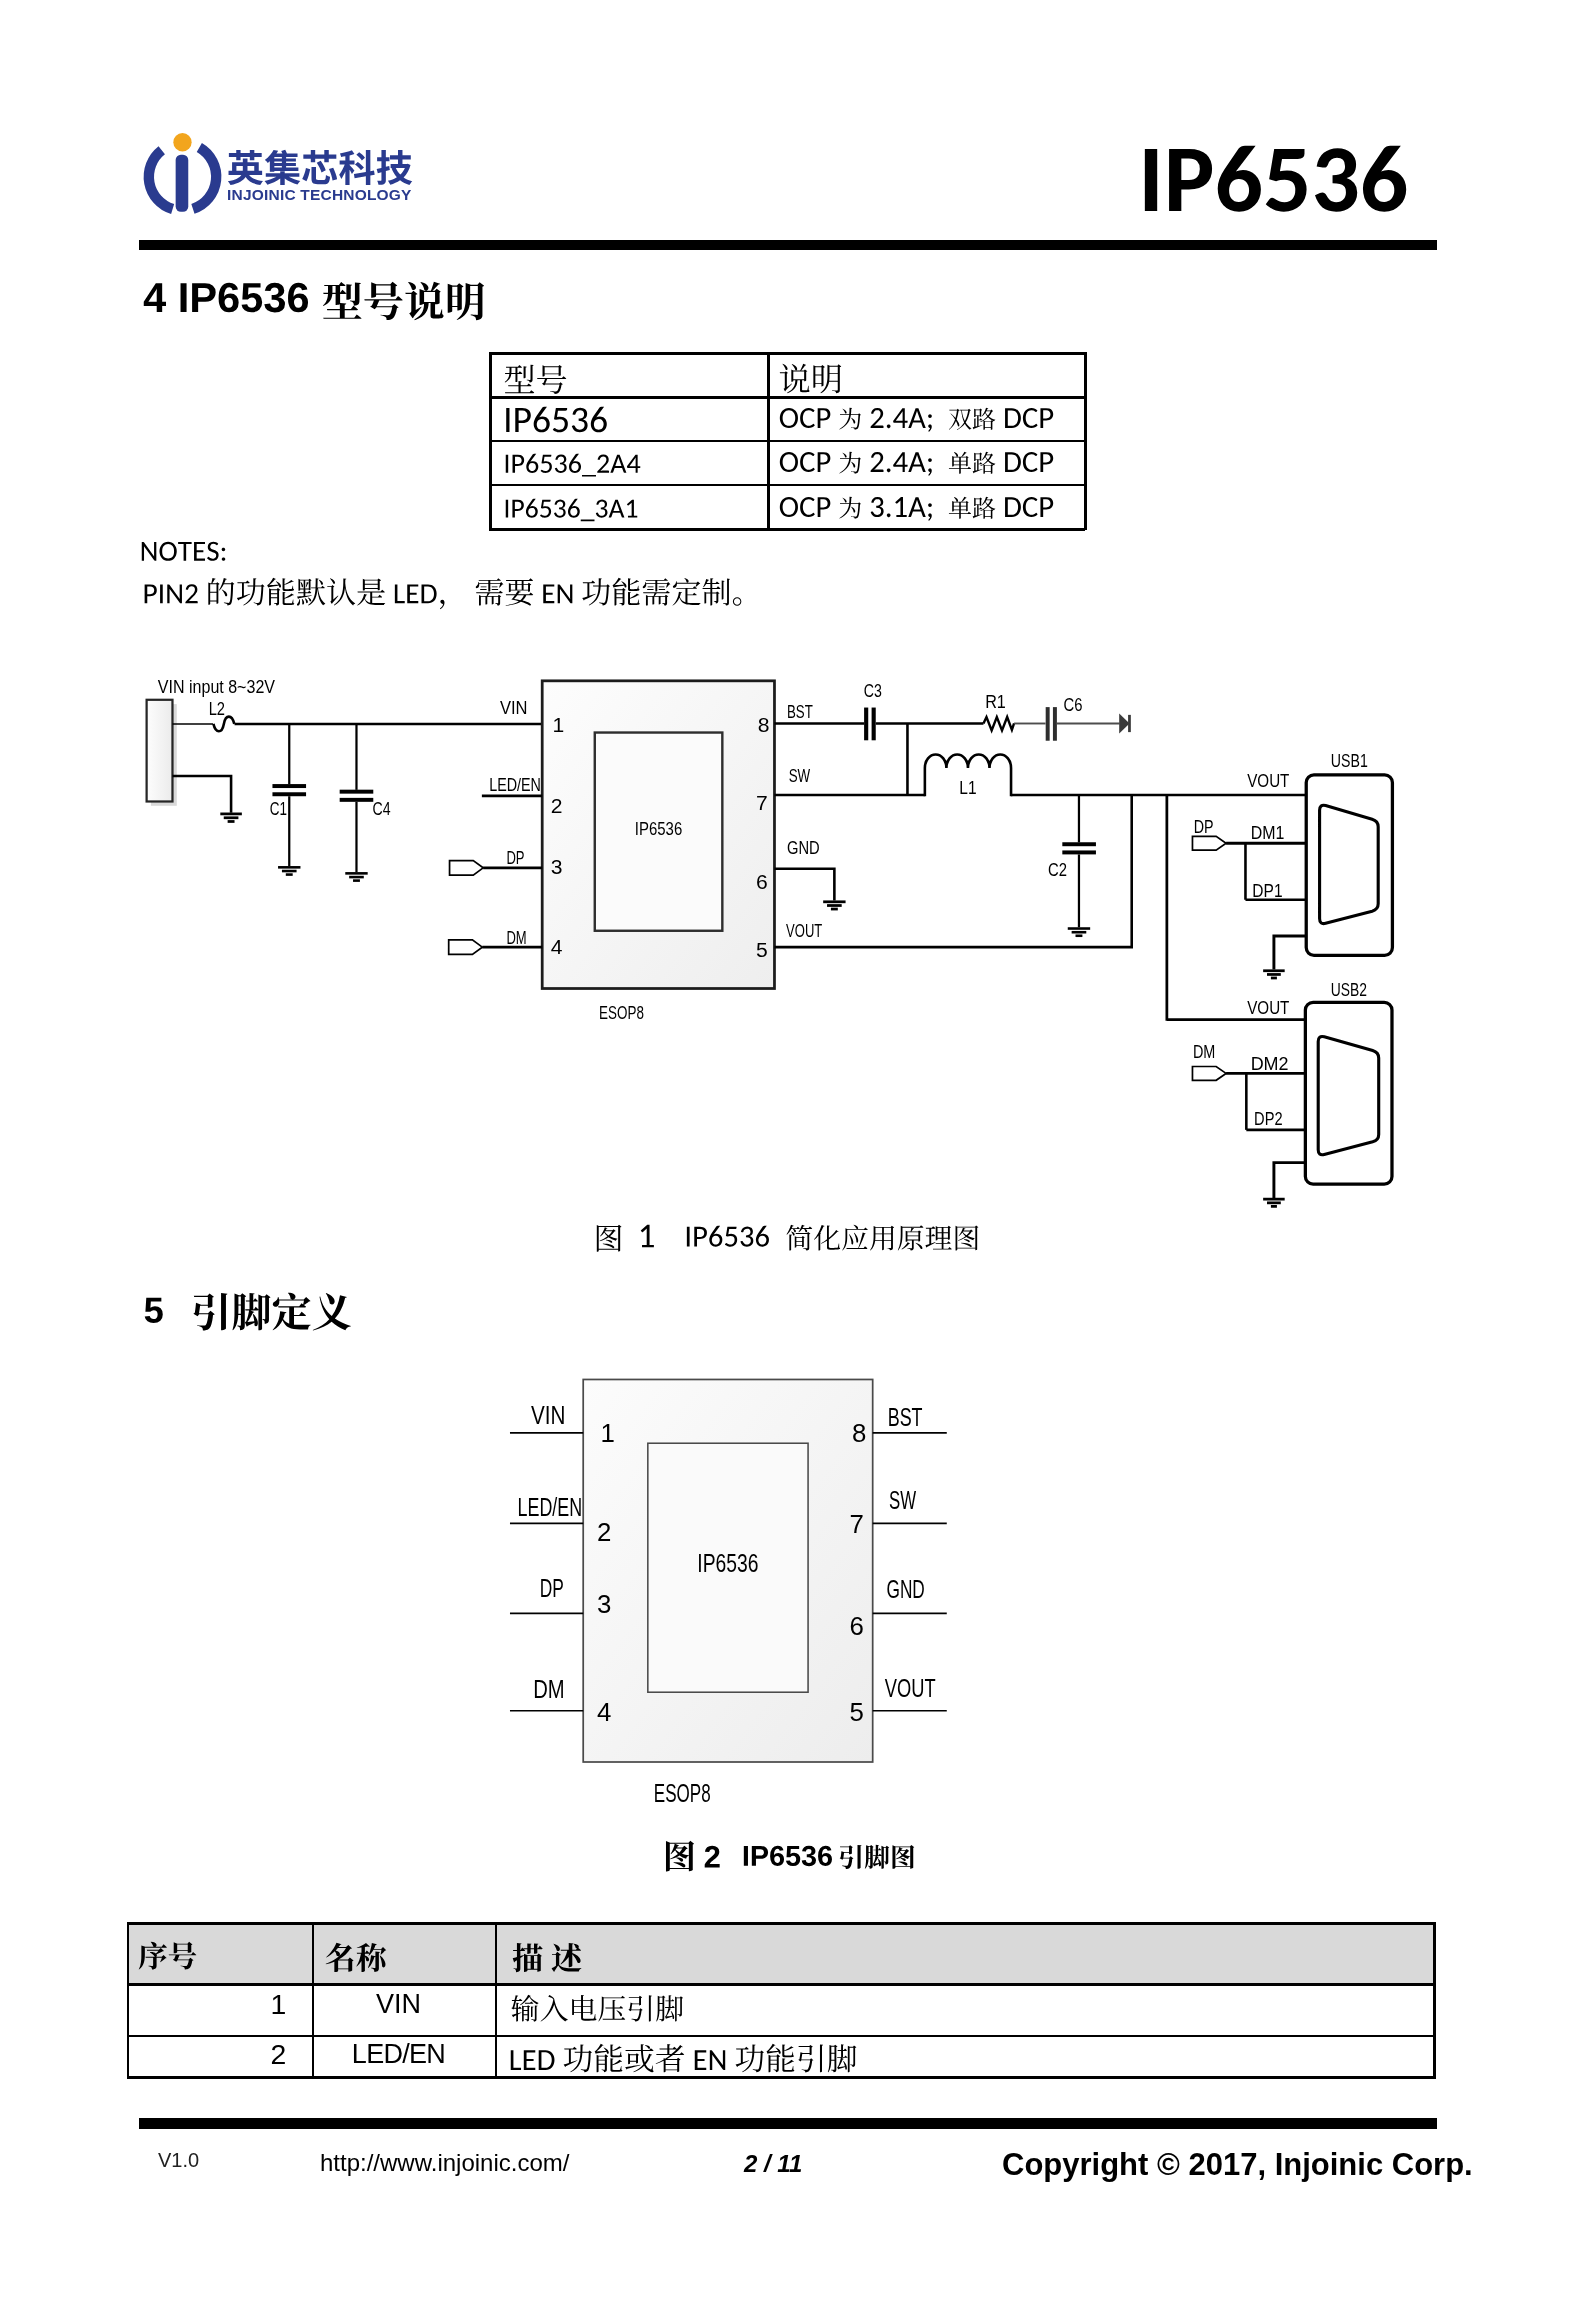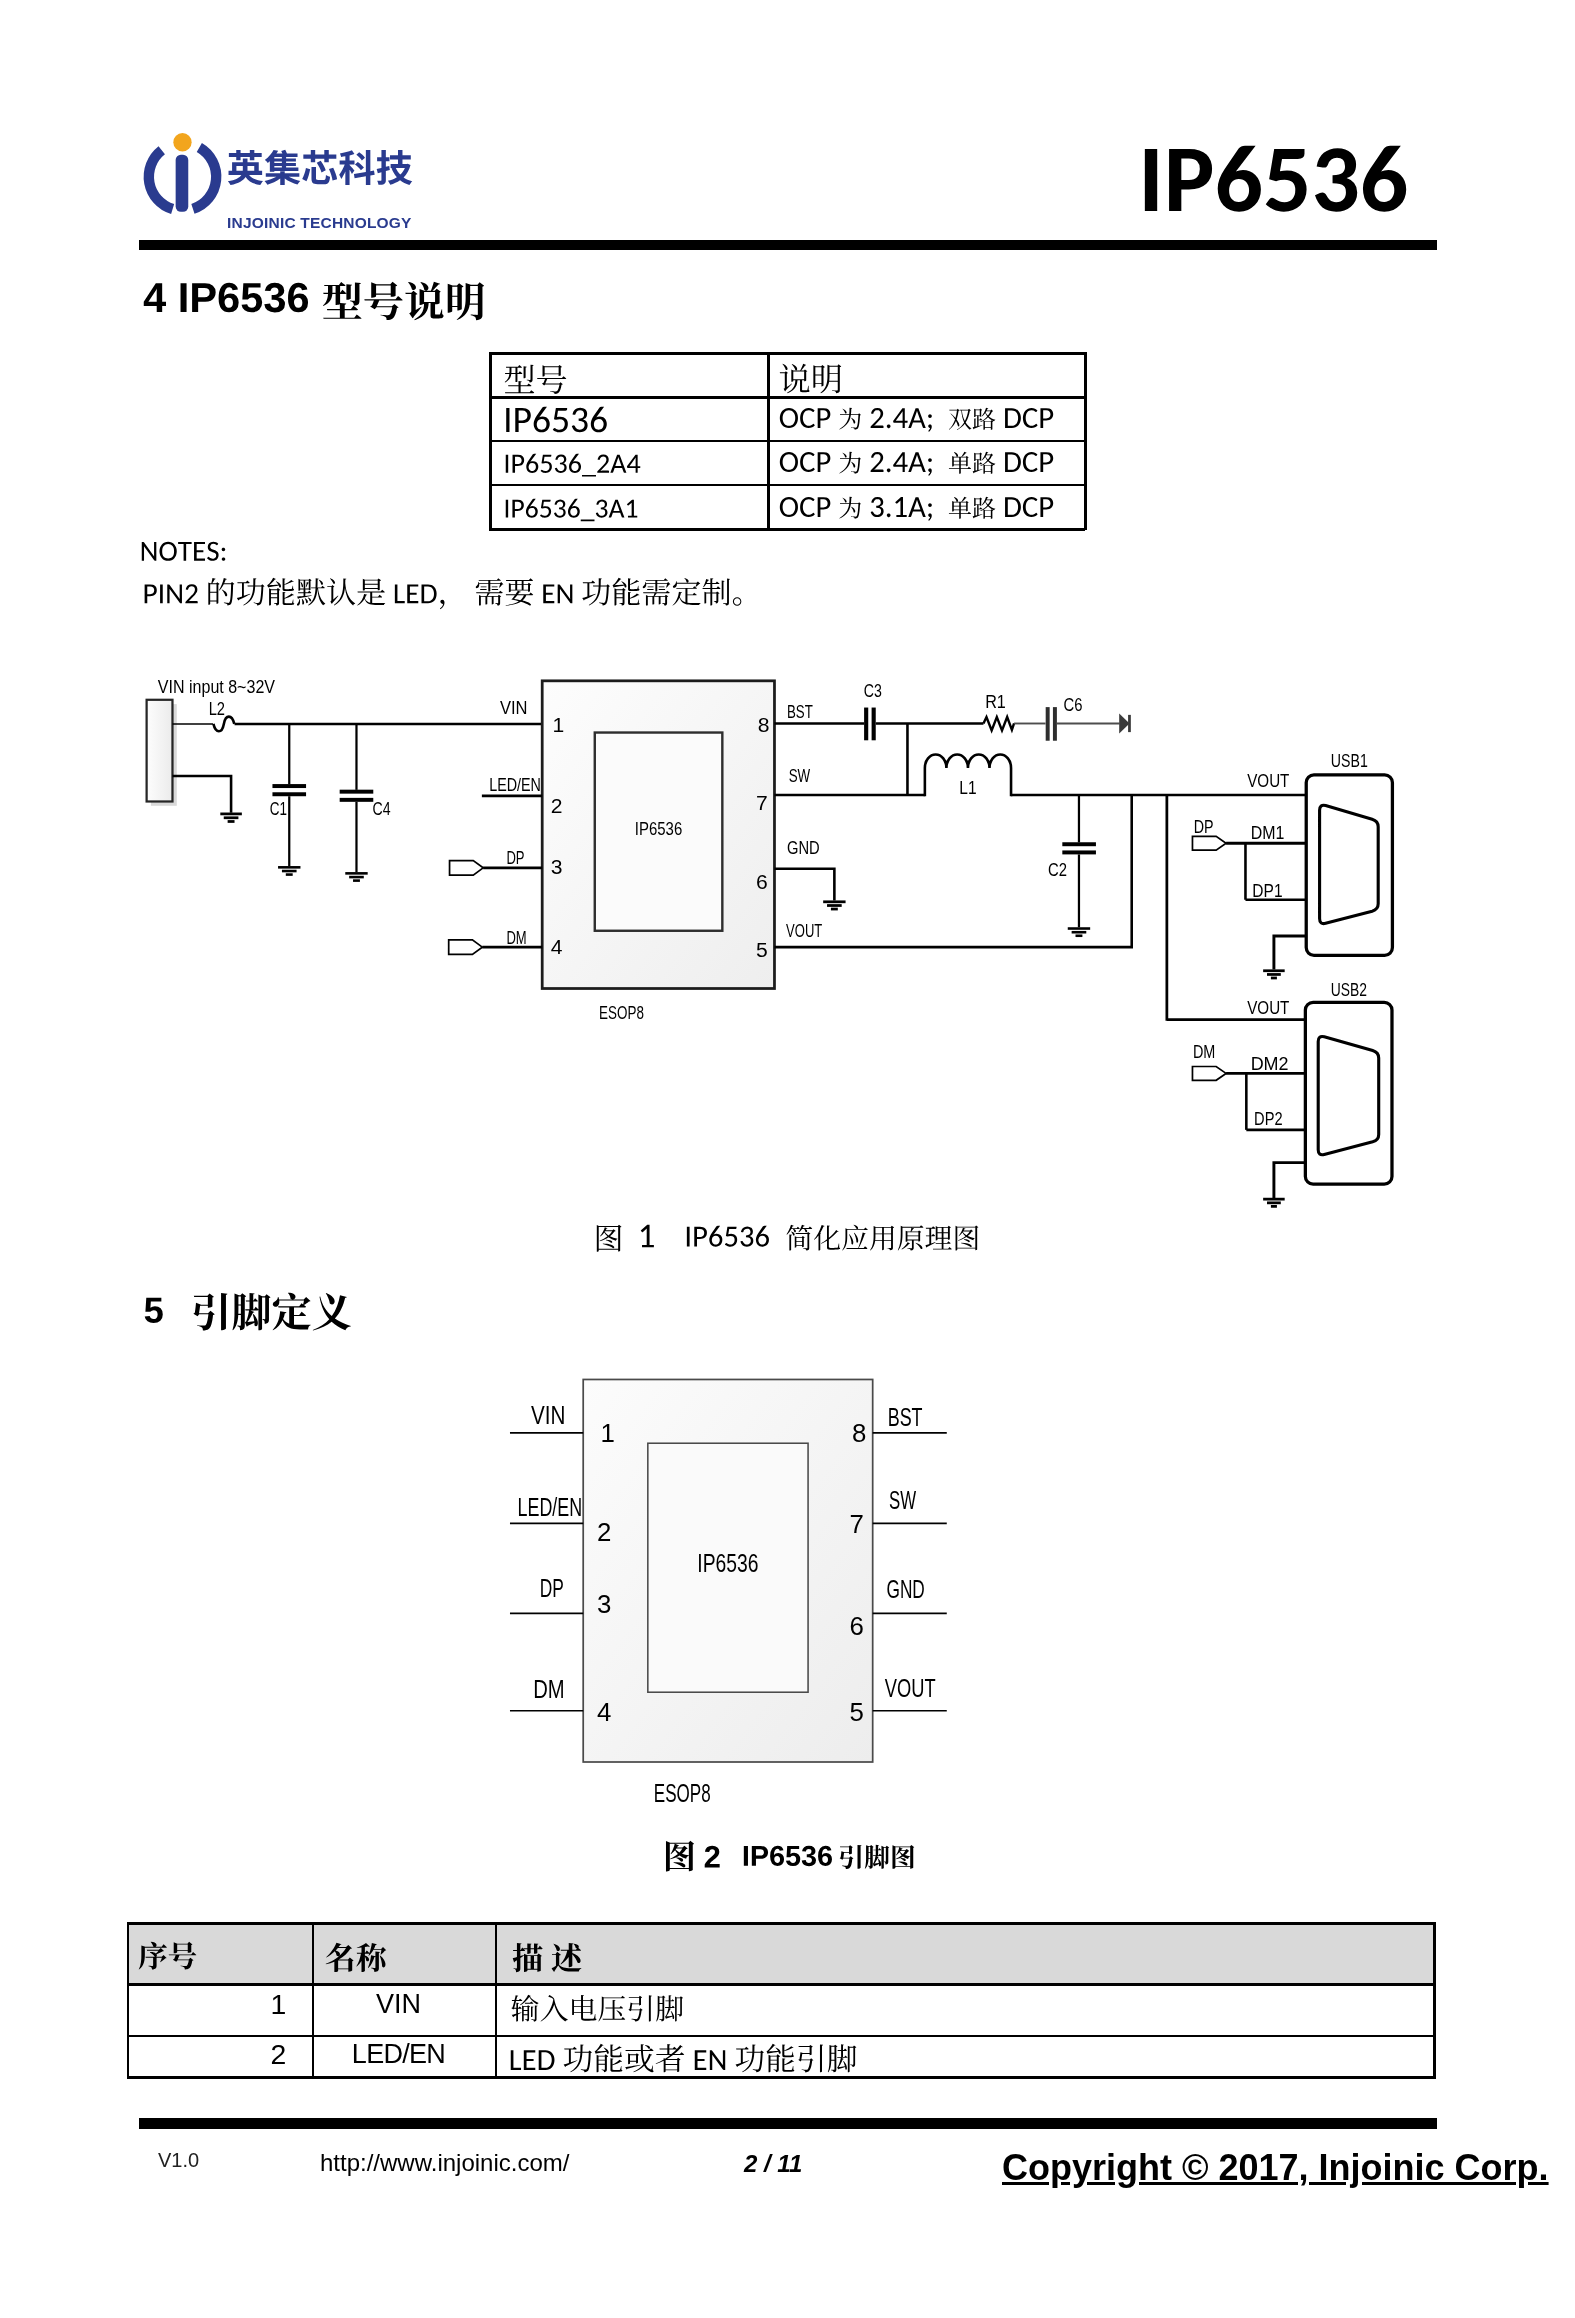--- a/index.html
+++ b/index.html
@@ -18,21 +18,21 @@
     <path d="M 71 22.7 A 39 39 0 0 1 63.6 93.6"></path>
   </g>
   <rect x="43.6" y="31" width="14.6" height="66" rx="6" fill="#2a3b8f"></rect>
   <circle cx="51.5" cy="16.5" r="10.6" fill="#f2a51d"></circle>
 </svg>
 
 <svg style="position:absolute;left:226px;top:148px;overflow:visible" width="188" height="39" viewBox="0 0 218 45">
       <path transform="translate(0.83 38.91) scale(1.00398)" d="M18.6 -26.8V-22.5H6.2V-12.6H2.1V-7.8H16.9C14.9 -4.8 10.4 -2.1 1.2 -0.4C2.3 0.7 3.8 2.8 4.4 4.0C14.1 1.8 19.3 -1.5 21.8 -5.5C25.4 -0.3 30.7 2.6 38.8 4.0C39.5 2.5 40.9 0.3 42.0 -0.8C34.4 -1.6 29.1 -3.9 25.8 -7.8H40.9V-12.6H37.0V-22.5H24.0V-26.8ZM11.2 -12.6V-18.1H18.6V-14.1L18.5 -12.6ZM31.8 -12.6H24.0L24.0 -14.1V-18.1H31.8ZM26.7 -36.5V-33.2H16.0V-36.5H11.0V-33.2H2.5V-28.6H11.0V-24.8H16.0V-28.6H26.7V-24.8H31.9V-28.6H40.4V-33.2H31.9V-36.5Z M61.8 -12.0V-9.8H45.1V-5.7H57.4C53.4 -3.5 48.3 -1.7 43.6 -0.7C44.7 0.4 46.2 2.3 47.0 3.6C52.0 2.1 57.5 -0.5 61.8 -3.6V3.8H67.0V-3.7C71.2 -0.6 76.7 1.9 81.7 3.4C82.4 2.1 83.9 0.2 85.0 -0.8C80.5 -1.8 75.5 -3.6 71.7 -5.7H83.9V-9.8H67.0V-12.0ZM63.7 -23.3V-21.5H55.0V-23.3ZM63.0 -35.5C63.4 -34.5 63.9 -33.4 64.3 -32.4H57.4C58.1 -33.5 58.7 -34.5 59.4 -35.6L54.1 -36.6C52.2 -32.9 48.7 -28.4 43.9 -25.0C45.1 -24.3 46.7 -22.7 47.5 -21.6C48.3 -22.3 49.1 -22.9 49.8 -23.6V-11.3H55.0V-12.4H82.8V-16.3H68.6V-18.1H79.9V-21.5H68.6V-23.3H79.9V-26.6H68.6V-28.4H81.8V-32.4H69.6C69.1 -33.8 68.4 -35.4 67.6 -36.8ZM63.7 -26.6H55.0V-28.4H63.7ZM63.7 -18.1V-16.3H55.0V-18.1Z M97.9 -16.9V-3.8C97.9 1.4 99.3 3.0 105.0 3.0C106.2 3.0 111.1 3.0 112.4 3.0C117.2 3.0 118.7 1.2 119.4 -5.7C117.9 -6.1 115.6 -6.9 114.6 -7.7C114.3 -2.8 114.0 -2.0 112.0 -2.0C110.7 -2.0 106.6 -2.0 105.6 -2.0C103.4 -2.0 103.1 -2.1 103.1 -3.8V-16.9ZM118.1 -14.5C120.1 -10.2 121.8 -4.7 122.2 -1.2L127.5 -2.8C127.0 -6.4 125.1 -11.8 123.0 -16.0ZM91.5 -15.7C90.7 -11.2 89.1 -6.4 87.2 -3.2L92.1 -0.6C94.1 -4.2 95.5 -9.7 96.4 -14.2ZM104.0 -21.8C106.3 -18.3 108.7 -13.7 109.5 -10.7L114.4 -13.2C113.4 -16.2 110.9 -20.6 108.5 -24.0ZM112.7 -36.5V-31.3H102.2V-36.5H97.1V-31.3H88.5V-26.4H97.1V-22.3H102.2V-26.4H112.7V-22.3H117.9V-26.4H126.6V-31.3H117.9V-36.5Z M149.7 -31.0C152.0 -29.2 154.9 -26.4 156.1 -24.5L159.7 -27.7C158.4 -29.6 155.4 -32.2 153.0 -33.9ZM148.1 -19.7C150.6 -17.8 153.6 -15.0 155.0 -13.1L158.5 -16.4C157.0 -18.3 153.9 -20.9 151.4 -22.7ZM144.6 -36.2C141.0 -34.7 135.6 -33.4 130.7 -32.6C131.3 -31.5 131.9 -29.8 132.1 -28.6C133.6 -28.8 135.3 -29.1 137.0 -29.3V-24.4H130.4V-19.7H136.3C134.7 -15.5 132.3 -10.8 129.9 -8.0C130.7 -6.8 131.8 -4.6 132.3 -3.1C133.9 -5.3 135.6 -8.3 137.0 -11.7V3.8H141.9V-13.7C143.0 -12.0 144.0 -10.1 144.6 -8.9L147.5 -13.0C146.7 -14.0 143.1 -18.1 141.9 -19.3V-19.7H147.6V-24.4H141.9V-30.3C143.9 -30.8 145.8 -31.3 147.5 -31.9ZM146.9 -8.8 147.7 -3.9 160.7 -6.2V3.8H165.9V-7.1L170.9 -8.0L170.1 -12.8L165.9 -12.1V-36.5H160.7V-11.2Z M197.8 -36.5V-30.4H188.6V-25.6H197.8V-20.5H189.3V-15.8H191.6L190.3 -15.4C191.9 -11.5 193.9 -8.0 196.5 -5.1C193.4 -3.2 189.9 -1.8 186.1 -0.9C187.1 0.2 188.3 2.4 188.9 3.7C193.1 2.5 196.9 0.8 200.2 -1.5C203.2 0.9 206.8 2.7 211.0 3.9C211.7 2.6 213.2 0.5 214.3 -0.6C210.4 -1.5 207.1 -3.0 204.3 -4.9C207.9 -8.6 210.7 -13.3 212.3 -19.3L209.0 -20.6L208.2 -20.5H203.0V-25.6H212.6V-30.4H203.0V-36.5ZM195.3 -15.8H205.8C204.6 -12.9 202.7 -10.3 200.4 -8.2C198.2 -10.4 196.6 -12.9 195.3 -15.8ZM178.7 -36.5V-28.3H173.7V-23.6H178.7V-15.9C176.6 -15.4 174.8 -15.0 173.2 -14.7L174.5 -9.8L178.7 -10.8V-1.9C178.7 -1.2 178.5 -1.0 177.9 -1.0C177.3 -1.0 175.5 -1.0 173.8 -1.1C174.5 0.3 175.1 2.3 175.3 3.6C178.3 3.6 180.4 3.5 181.8 2.7C183.3 1.9 183.8 0.6 183.8 -1.8V-12.2L188.4 -13.4L187.7 -18.1L183.8 -17.2V-23.6H188.0V-28.3H183.8V-36.5Z" fill="#2a3b8f"></path>
     </svg>
 
-<div class="abs" style="left:227px;top:186px;width:259px;font-weight:bold;font-size:15.5px;letter-spacing:0.2px;color:#2a3b8f;margin-top:28px;">INJOINIC TECHNOLOGY</div>
+<div class="abs" style="left:227px;top:186px;width:259px;font-weight:bold;font-size:15.5px;letter-spacing:0.2px;color:#2a3b8f;">INJOINIC TECHNOLOGY</div>
 
 <svg style="position:absolute;left:1143px;top:144px;overflow:visible" width="265" height="69" viewBox="0 0 307 80">
       <path transform="translate(-5.63 77.61) scale(1.00702)" d="M21.8 0.0H7.6V-71.3H21.8Z M49.6 -24.8V0.0H35.5V-71.3H58.4Q65.4 -71.3 70.4 -69.6Q75.4 -67.9 78.6 -64.9Q81.9 -61.8 83.5 -57.6Q85.0 -53.4 85.0 -48.4Q85.0 -43.2 83.4 -38.8Q81.7 -34.5 78.4 -31.4Q75.1 -28.3 70.1 -26.5Q65.2 -24.8 58.4 -24.8ZM49.6 -35.7H58.4Q64.9 -35.7 67.9 -39.1Q70.9 -42.5 70.9 -48.4Q70.9 -54.0 67.8 -57.2Q64.8 -60.5 58.4 -60.5H49.6Z M112.4 -45.4Q114.2 -46.2 116.2 -46.6Q118.3 -47.1 120.6 -47.1Q124.4 -47.1 128.2 -45.7Q131.9 -44.3 134.8 -41.5Q137.7 -38.7 139.4 -34.5Q141.2 -30.2 141.2 -24.6Q141.2 -19.3 139.4 -14.7Q137.6 -10.1 134.3 -6.7Q130.9 -3.2 126.3 -1.2Q121.7 0.8 116.1 0.8Q110.3 0.8 105.8 -1.1Q101.2 -3.1 98.0 -6.6Q94.9 -10.0 93.2 -14.9Q91.5 -19.8 91.5 -25.7Q91.5 -31.1 93.5 -36.7Q95.5 -42.2 99.5 -48.2L115.6 -71.9Q116.7 -73.3 118.6 -74.2Q120.5 -75.1 122.9 -75.1H135.1L114.4 -48.1ZM104.6 -23.6Q104.6 -20.6 105.3 -18.2Q106.0 -15.7 107.4 -13.9Q108.8 -12.2 110.9 -11.2Q113.0 -10.3 115.8 -10.3Q118.3 -10.3 120.5 -11.3Q122.6 -12.3 124.2 -14.1Q125.8 -15.8 126.7 -18.3Q127.6 -20.7 127.6 -23.6Q127.6 -26.7 126.7 -29.2Q125.8 -31.6 124.3 -33.4Q122.8 -35.1 120.6 -36.0Q118.4 -36.9 115.8 -36.9Q113.3 -36.9 111.3 -35.9Q109.2 -34.9 107.7 -33.2Q106.2 -31.4 105.4 -29.0Q104.6 -26.5 104.6 -23.6Z M146.8 0.0ZM191.4 -65.9Q191.4 -63.2 189.6 -61.4Q187.8 -59.7 183.7 -59.7H165.5L163.1 -45.7Q167.4 -46.5 171.3 -46.5Q176.8 -46.5 181.0 -44.8Q185.2 -43.1 188.0 -40.2Q190.9 -37.2 192.3 -33.2Q193.8 -29.3 193.8 -24.7Q193.8 -19.0 191.8 -14.3Q189.9 -9.6 186.4 -6.3Q182.9 -3.0 178.1 -1.1Q173.3 0.8 167.6 0.8Q164.2 0.8 161.3 0.1Q158.3 -0.6 155.7 -1.8Q153.0 -3.0 150.8 -4.6Q148.6 -6.1 146.8 -7.8L150.8 -13.3Q152.1 -15.1 154.1 -15.1Q155.4 -15.1 156.6 -14.3Q157.9 -13.5 159.4 -12.6Q161.0 -11.6 163.1 -10.8Q165.3 -10.0 168.3 -10.0Q171.5 -10.0 173.8 -11.1Q176.2 -12.2 177.7 -14.1Q179.3 -16.0 180.1 -18.5Q180.8 -21.1 180.8 -24.1Q180.8 -29.8 177.7 -32.9Q174.5 -36.0 168.5 -36.0Q166.1 -36.0 163.6 -35.5Q161.1 -35.1 158.7 -34.2L150.7 -36.4L156.5 -71.3H191.4Z M203.5 0.0ZM229.5 -72.1Q234.4 -72.1 238.4 -70.7Q242.3 -69.2 245.1 -66.7Q247.8 -64.2 249.3 -60.9Q250.8 -57.5 250.8 -53.7Q250.8 -50.3 250.1 -47.7Q249.3 -45.2 247.9 -43.2Q246.5 -41.3 244.5 -40.0Q242.5 -38.6 239.9 -37.8Q252.1 -33.6 252.1 -21.3Q252.1 -15.8 250.1 -11.7Q248.1 -7.6 244.8 -4.8Q241.5 -2.0 237.2 -0.6Q232.8 0.8 227.9 0.8Q222.8 0.8 219.0 -0.4Q215.1 -1.6 212.1 -4.0Q209.2 -6.4 207.1 -9.9Q205.0 -13.5 203.5 -18.2L209.2 -20.6Q211.4 -21.5 213.4 -21.0Q215.3 -20.6 216.1 -18.9Q217.1 -17.1 218.2 -15.5Q219.2 -13.9 220.6 -12.7Q222.0 -11.5 223.8 -10.8Q225.5 -10.1 227.8 -10.1Q230.7 -10.1 232.8 -11.0Q234.9 -12.0 236.3 -13.5Q237.7 -15.0 238.4 -17.0Q239.1 -18.9 239.1 -20.8Q239.1 -23.3 238.7 -25.4Q238.2 -27.4 236.6 -28.8Q235.0 -30.3 232.0 -31.1Q228.9 -31.9 223.7 -31.9V-41.1Q228.1 -41.1 230.9 -41.9Q233.7 -42.6 235.3 -44.0Q236.9 -45.4 237.5 -47.3Q238.1 -49.1 238.1 -51.5Q238.1 -56.3 235.7 -58.8Q233.2 -61.3 228.8 -61.3Q224.9 -61.3 222.3 -59.1Q219.6 -56.9 218.6 -53.7Q217.7 -51.2 216.3 -50.4Q214.9 -49.7 212.3 -50.1L205.4 -51.3Q206.2 -56.5 208.3 -60.4Q210.4 -64.3 213.6 -66.9Q216.7 -69.5 220.8 -70.8Q224.8 -72.1 229.5 -72.1Z M279.6 -45.4Q281.4 -46.2 283.5 -46.6Q285.5 -47.1 287.9 -47.1Q291.7 -47.1 295.4 -45.7Q299.1 -44.3 302.0 -41.5Q304.9 -38.7 306.7 -34.5Q308.5 -30.2 308.5 -24.6Q308.5 -19.3 306.6 -14.7Q304.8 -10.1 301.5 -6.7Q298.2 -3.2 293.6 -1.2Q289.0 0.8 283.3 0.8Q277.6 0.8 273.0 -1.1Q268.5 -3.1 265.3 -6.6Q262.1 -10.0 260.4 -14.9Q258.7 -19.8 258.7 -25.7Q258.7 -31.1 260.7 -36.7Q262.8 -42.2 266.8 -48.2L282.9 -71.9Q283.9 -73.3 285.8 -74.2Q287.8 -75.1 290.2 -75.1H302.3L281.7 -48.1ZM271.8 -23.6Q271.8 -20.6 272.5 -18.2Q273.2 -15.7 274.7 -13.9Q276.1 -12.2 278.2 -11.2Q280.3 -10.3 283.1 -10.3Q285.6 -10.3 287.7 -11.3Q289.9 -12.3 291.5 -14.1Q293.0 -15.8 293.9 -18.3Q294.8 -20.7 294.8 -23.6Q294.8 -26.7 294.0 -29.2Q293.1 -31.6 291.6 -33.4Q290.0 -35.1 287.9 -36.0Q285.7 -36.9 283.1 -36.9Q280.6 -36.9 278.5 -35.9Q276.5 -34.9 275.0 -33.2Q273.5 -31.4 272.7 -29.0Q271.8 -26.5 271.8 -23.6Z" fill="#000000"></path>
     </svg>
 
 <div class="abs" style="left:139px;top:240px;width:1298px;height:9.5px;background:#000;"></div>
 
 <svg style="position:absolute;left:142px;top:281px;overflow:visible" width="168" height="33" viewBox="0 0 195 38">
       <path transform="translate(1.27 35.71) scale(0.94662)" d="M23.4 -7.1V0.0H16.7V-7.1H0.8V-12.4L15.6 -35.1H23.4V-12.4H28.1V-7.1ZM16.7 -23.8Q16.7 -25.2 16.8 -26.7Q16.9 -28.3 17.0 -28.8Q16.3 -27.4 14.6 -24.7L6.5 -12.4H16.7Z M45.9 0.0V-35.1H53.3V0.0Z M89.0 -24.0Q89.0 -20.6 87.4 -17.9Q85.9 -15.3 83.0 -13.8Q80.1 -12.4 76.2 -12.4H67.5V0.0H60.1V-35.1H75.9Q82.2 -35.1 85.6 -32.2Q89.0 -29.3 89.0 -24.0ZM81.6 -23.9Q81.6 -29.4 75.1 -29.4H67.5V-18.0H75.3Q78.3 -18.0 79.9 -19.5Q81.6 -21.0 81.6 -23.9Z M117.2 -11.5Q117.2 -5.9 114.1 -2.7Q111.0 0.5 105.4 0.5Q99.2 0.5 95.9 -3.8Q92.6 -8.2 92.6 -16.7Q92.6 -26.1 96.0 -30.9Q99.3 -35.6 105.6 -35.6Q110.1 -35.6 112.6 -33.6Q115.2 -31.7 116.3 -27.5L109.7 -26.6Q108.7 -30.1 105.5 -30.1Q102.6 -30.1 101.0 -27.3Q99.4 -24.5 99.4 -18.7Q100.6 -20.6 102.5 -21.6Q104.5 -22.6 107.1 -22.6Q111.8 -22.6 114.5 -19.6Q117.2 -16.6 117.2 -11.5ZM110.2 -11.3Q110.2 -14.3 108.8 -15.9Q107.5 -17.4 105.0 -17.4Q102.7 -17.4 101.3 -15.9Q99.9 -14.5 99.9 -12.0Q99.9 -9.0 101.4 -7.0Q102.8 -5.0 105.2 -5.0Q107.6 -5.0 108.9 -6.6Q110.2 -8.3 110.2 -11.3Z M146.0 -11.7Q146.0 -6.1 142.6 -2.8Q139.1 0.5 133.0 0.5Q127.7 0.5 124.6 -1.9Q121.4 -4.3 120.7 -8.8L127.6 -9.3Q128.2 -7.1 129.6 -6.1Q131.0 -5.1 133.1 -5.1Q135.7 -5.1 137.3 -6.7Q138.8 -8.4 138.8 -11.5Q138.8 -14.3 137.4 -15.9Q135.9 -17.6 133.3 -17.6Q130.3 -17.6 128.5 -15.3H121.7L122.9 -35.1H144.0V-29.9H129.2L128.7 -21.0Q131.2 -23.3 135.0 -23.3Q140.0 -23.3 143.0 -20.1Q146.0 -17.0 146.0 -11.7Z M174.0 -9.7Q174.0 -4.8 170.7 -2.1Q167.5 0.6 161.5 0.6Q155.9 0.6 152.5 -2.0Q149.2 -4.6 148.6 -9.5L155.7 -10.2Q156.4 -5.1 161.5 -5.1Q164.0 -5.1 165.4 -6.4Q166.8 -7.6 166.8 -10.2Q166.8 -12.5 165.1 -13.7Q163.4 -15.0 160.1 -15.0H157.6V-20.6H159.9Q162.9 -20.6 164.5 -21.9Q166.0 -23.1 166.0 -25.4Q166.0 -27.6 164.8 -28.8Q163.6 -30.0 161.2 -30.0Q159.1 -30.0 157.7 -28.8Q156.4 -27.6 156.2 -25.5L149.2 -25.9Q149.8 -30.5 153.0 -33.0Q156.2 -35.6 161.4 -35.6Q166.9 -35.6 170.0 -33.1Q173.1 -30.7 173.1 -26.3Q173.1 -23.0 171.1 -20.9Q169.2 -18.8 165.6 -18.1V-18.0Q169.6 -17.5 171.8 -15.3Q174.0 -13.1 174.0 -9.7Z M202.3 -11.5Q202.3 -5.9 199.2 -2.7Q196.1 0.5 190.5 0.5Q184.3 0.5 181.0 -3.8Q177.7 -8.2 177.7 -16.7Q177.7 -26.1 181.1 -30.9Q184.4 -35.6 190.7 -35.6Q195.2 -35.6 197.7 -33.6Q200.3 -31.7 201.4 -27.5L194.8 -26.6Q193.8 -30.1 190.6 -30.1Q187.7 -30.1 186.1 -27.3Q184.5 -24.5 184.5 -18.7Q185.6 -20.6 187.6 -21.6Q189.6 -22.6 192.1 -22.6Q196.9 -22.6 199.6 -19.6Q202.3 -16.6 202.3 -11.5ZM195.3 -11.3Q195.3 -14.3 193.9 -15.9Q192.5 -17.4 190.1 -17.4Q187.8 -17.4 186.4 -15.9Q185.0 -14.5 185.0 -12.0Q185.0 -9.0 186.5 -7.0Q187.9 -5.0 190.3 -5.0Q192.7 -5.0 194.0 -6.6Q195.3 -8.3 195.3 -11.3Z" fill="#000000"></path>
     </svg>
@@ -477,16 +477,16 @@
     </svg>
 
 <div class="abs" style="left:139px;top:2118px;width:1298px;height:11.2px;background:#000;"></div>
 
 <div class="abs" style="left:158px;top:2149px;font-size:20px;color:#222;">V1.0</div>
 
 <div class="abs" style="left:272px;top:2149px;font-size:24px;color:#000;margin-left:48px;">http://www.injoinic.com/</div>
 
 <div class="abs" style="left:744px;top:2150px;font-size:24px;font-weight:bold;color:#000;font-style:italic;">2 / 11</div>
 
-<div class="abs" style="left:1002px;top:2147px;font-size:36px;font-weight:bold;color:#000;text-decoration:underline;">Copyright © 2017, Injoinic Corp.</div>
+<div class="abs" style="left:1002px;top:2147px;font-size:31px;font-weight:bold;color:#000;">Copyright © 2017, Injoinic Corp.</div>
 
 </div>
 
 
 </body></html>

